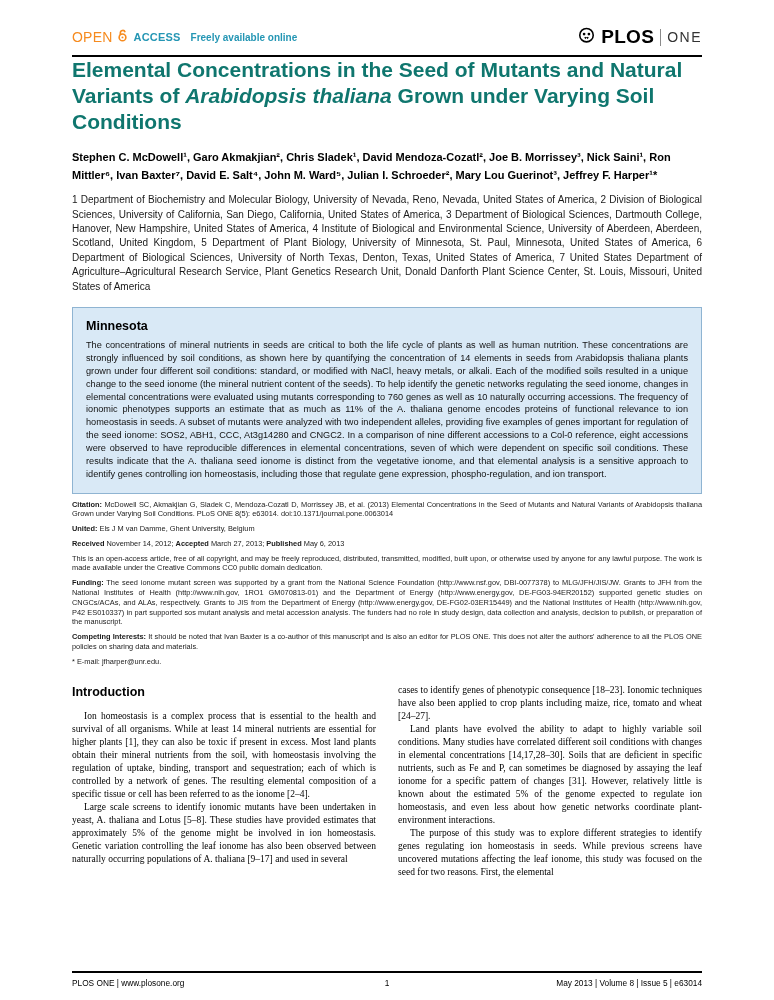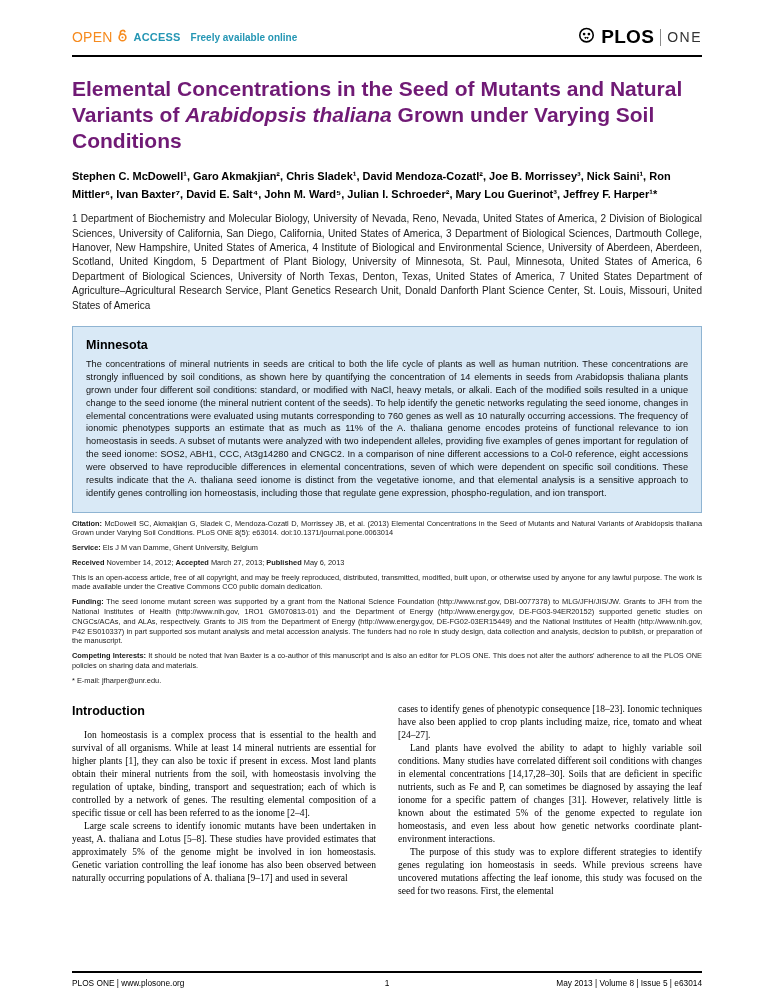--- a/index.html
+++ b/index.html
@@ -14,21 +14,21 @@
   .oa-group { display:flex; align-items:center; gap:4px; }
   .oa-open { color:var(--orange,#F68B1F); font-weight:normal; font-size:14px; letter-spacing:0.2px; }
   .oa-access { color:var(--teal,#2496B4); font-weight:bold; font-size:11px; letter-spacing:0.2px; }
   .oa-freely { color:var(--teal,#2496B4); font-weight:bold; font-size:10px; margin-left:6px; }
   .plos-group { display:flex; align-items:center; gap:6px; }
   .plos-name { font-weight:bold; font-size:19px; color:#000; letter-spacing:0.3px; }
   .plos-divider { width:1px; height:17px; background:#8a8a8a; }
   .plos-one { font-size:14px; color:#333; letter-spacing:1.5px; }
   .header-rule { height:2px; background:#000; margin-top:5px; }
   
-  .title { font-size:21px; line-height:1.24; font-weight:bold; margin-top:19px; color:#701a75; }
+  .title { font-size:21px; line-height:1.24; font-weight:bold; color:#0f766e; }
   .title em { font-style:italic; }
   .authors { margin-top:14px; font-size:11px; font-weight:bold; line-height:1.6; color:#000; }
   .affiliations { margin-top:9px; font-size:10px; line-height:1.44; text-align:justify; color:#1a1a1a; }
   
   .abstract-box {
     margin-top:13px; background:var(--abstract-bg,#D9E9F6);
     border:1px solid var(--abstract-border,#8FB4D2); padding:11px 13px 12px 13px;
   }
   .abstract-box h2 { font-size:12.5px; font-weight:bold; margin-bottom:6px; color:#000; }
   .abstract-box p { font-size:9.2px; line-height:1.4; text-align:justify; color:#111; }
@@ -91,21 +91,21 @@
 
   <p class="affiliations">1 Department of Biochemistry and Molecular Biology, University of Nevada, Reno, Nevada, United States of America, 2 Division of Biological Sciences, University of California, San Diego, California, United States of America, 3 Department of Biological Sciences, Dartmouth College, Hanover, New Hampshire, United States of America, 4 Institute of Biological and Environmental Science, University of Aberdeen, Aberdeen, Scotland, United Kingdom, 5 Department of Plant Biology, University of Minnesota, St. Paul, Minnesota, United States of America, 6 Department of Biological Sciences, University of North Texas, Denton, Texas, United States of America, 7 United States Department of Agriculture–Agricultural Research Service, Plant Genetics Research Unit, Donald Danforth Plant Science Center, St. Louis, Missouri, United States of America</p>
 
   <section class="abstract-box">
     <h2>Minnesota</h2>
     <p>The concentrations of mineral nutrients in seeds are critical to both the life cycle of plants as well as human nutrition. These concentrations are strongly influenced by soil conditions, as shown here by quantifying the concentration of 14 elements in seeds from Arabidopsis thaliana plants grown under four different soil conditions: standard, or modified with NaCl, heavy metals, or alkali. Each of the modified soils resulted in a unique change to the seed ionome (the mineral nutrient content of the seeds). To help identify the genetic networks regulating the seed ionome, changes in elemental concentrations were evaluated using mutants corresponding to 760 genes as well as 10 naturally occurring accessions. The frequency of ionomic phenotypes supports an estimate that as much as 11% of the A. thaliana genome encodes proteins of functional relevance to ion homeostasis in seeds. A subset of mutants were analyzed with two independent alleles, providing five examples of genes important for regulation of the seed ionome: SOS2, ABH1, CCC, At3g14280 and CNGC2. In a comparison of nine different accessions to a Col-0 reference, eight accessions were observed to have reproducible differences in elemental concentrations, seven of which were dependent on specific soil conditions. These results indicate that the A. thaliana seed ionome is distinct from the vegetative ionome, and that elemental analysis is a sensitive approach to identify genes controlling ion homeostasis, including those that regulate gene expression, phospho-regulation, and ion transport.</p>
   </section>
 
   <div class="frontmatter">
     <p><b>Citation:</b><span> McDowell SC, Akmakjian G, Sladek C, Mendoza-Cozatl D, Morrissey JB, et al. (2013) Elemental Concentrations in the Seed of Mutants and Natural Variants of Arabidopsis thaliana Grown under Varying Soil Conditions. PLoS ONE 8(5): e63014. doi:10.1371/journal.pone.0063014</span></p>
-    <p><b>Service:</b><span> Els J M van Damme, Ghent University, Belgium</span></p>
+    <p><b>United:</b><span> Els J M van Damme, Ghent University, Belgium</span></p>
     <p><b>Received</b><span> November 14, 2012; </span><b>Accepted</b><span> March 27, 2013; </span><b>Published</b><span> May 6, 2013</span></p>
     <p>This is an open-access article, free of all copyright, and may be freely reproduced, distributed, transmitted, modified, built upon, or otherwise used by anyone for any lawful purpose. The work is made available under the Creative Commons CC0 public domain dedication.</p>
     <p><b>Funding:</b><span> The seed ionome mutant screen was supported by a grant from the National Science Foundation (http://www.nsf.gov, DBI-0077378) to MLG/JFH/JIS/JW. Grants to JFH from the National Institutes of Health (http://www.nih.gov, 1RO1 GM070813-01) and the Department of Energy (http://www.energy.gov, DE-FG03-94ER20152) supported genetic studies on CNGCs/ACAs, and ALAs, respectively. Grants to JIS from the Department of Energy (http://www.energy.gov, DE-FG02-03ER15449) and the National Institutes of Health (http://www.nih.gov, P42 ES010337) in part supported sos mutant analysis and metal accession analysis. The funders had no role in study design, data collection and analysis, decision to publish, or preparation of the manuscript.</span></p>
     <p><b>Competing Interests:</b><span> It should be noted that Ivan Baxter is a co-author of this manuscript and is also an editor for PLOS ONE. This does not alter the authors' adherence to all the PLOS ONE policies on sharing data and materials.</span></p>
     <p>* E-mail: jfharper@unr.edu.</p>
   </div>
 
   <div class="body-cols">
     <div class="col">
       <h3>Introduction</h3>

